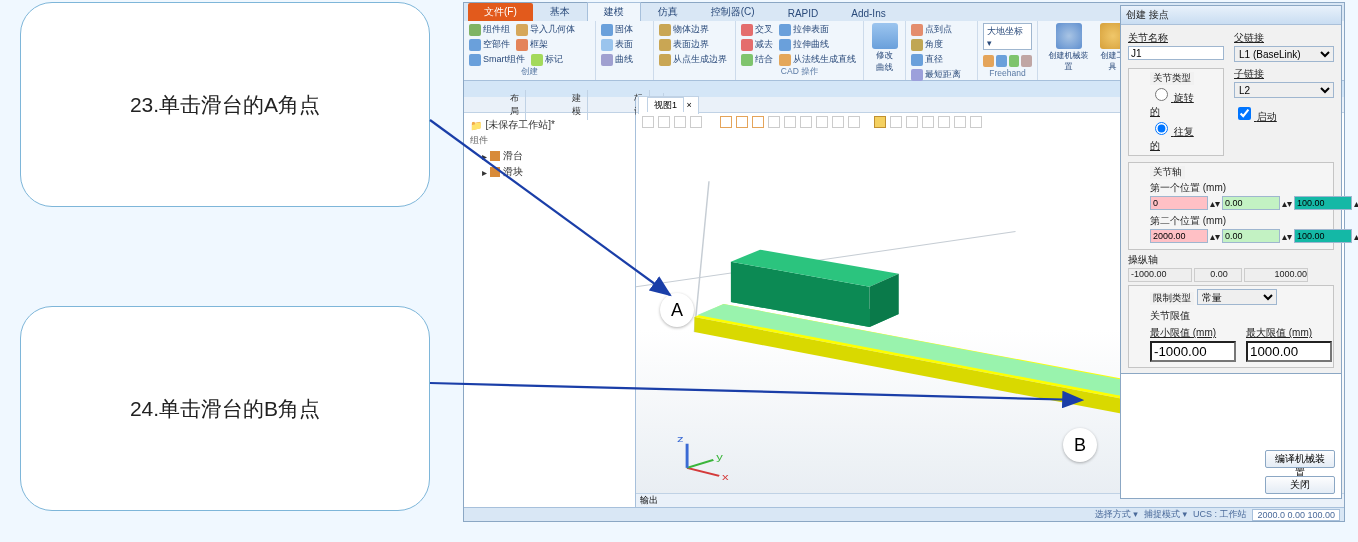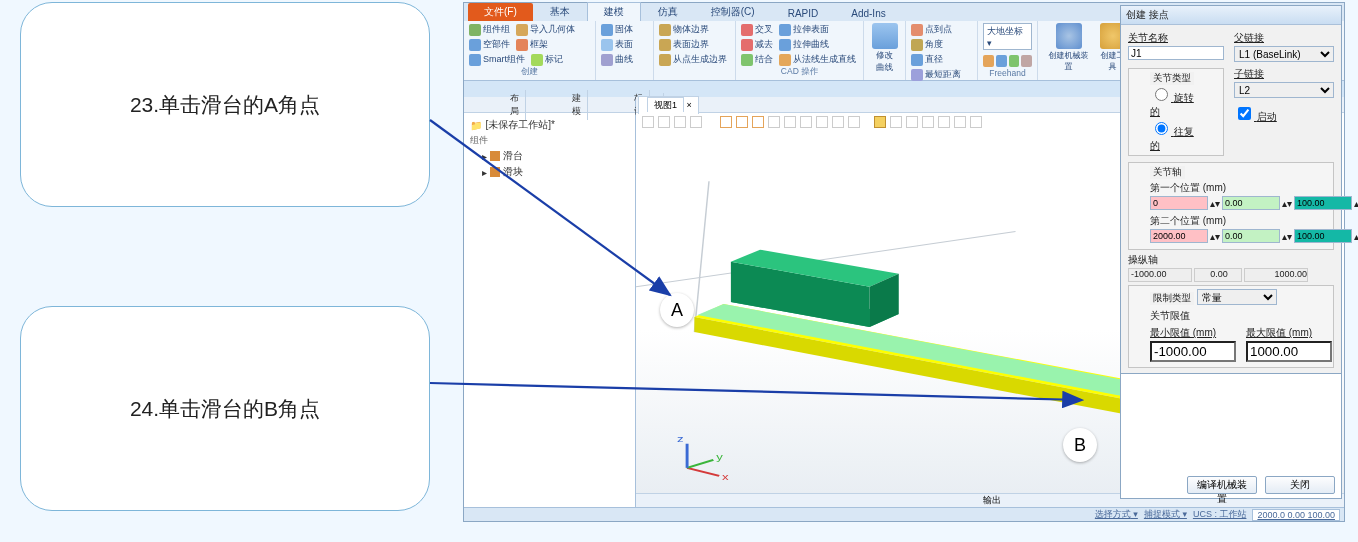--- a/index.html
+++ b/index.html
@@ -41,21 +41,21 @@
   .tree-body div { padding: 1px 0 1px 14px; display:flex; align-items:center; gap:3px; }
   .tree-body .root { padding-left: 2px; font-weight: normal; }
   .cube-icn { width:10px; height:10px; background:#d88b3a; display:inline-block; }
   .viewport { flex: 1; position: relative; background: #fff; }
   .view-tabs { height: 16px; background: #eaf1f9; border-bottom: 1px solid #c0d2e5; font-size: 9px; display: flex; align-items: center; }
   .view-tabs span { padding: 2px 6px; background: #fff; border: 1px solid #c0d2e5; border-bottom: none; margin-left: 2px; }
   .viewtoolbar { height: 18px; display: flex; align-items: center; gap: 4px; padding: 0 6px; color: #bbb; font-size: 11px;}
   .viewtoolbar i { width:12px; height:12px; border:1px solid #ccc; display:inline-block; }
   .scene { position: absolute; top: 34px; left: 0; right: 0; bottom: 14px;
     background: linear-gradient(#fff 55%, #e9eef3 100%); }
-  .output-bar { position:absolute; bottom:0; left:0; right:0; height:14px; background:#eaf1f9; border-top:1px solid #c0d2e5; font-size:9px; padding-left:4px;text-align:center; }
+  .output-bar { position:absolute; bottom:0; left:0; right:0; height:14px; background:#eaf1f9; border-top:1px solid #c0d2e5; font-size:9px; padding-left:4px; }
   .panel {
     position: absolute; right: 2px; top: 2px; width: 222px; background: #f1f1f1;
     border: 1px solid #8ba7c4; font-size: 10px; color: #222;
   }
   .panel-title { background: linear-gradient(#e8f1fb,#c9ddf2); padding: 2px 5px; border-bottom:1px solid #aac0d9;}
   .panel-body { padding: 4px 7px; }
   .panel-body label { display:block; margin: 2px 0 1px; }
   .panel-body input[type=text]{ width: 96px; height: 14px; font-size: 10px; border:1px solid #9fb6cf; padding:0 2px;}
   .panel-body select{ width: 100px; height: 16px; font-size: 10px; border:1px solid #9fb6cf;}
   .row2 { display:flex; gap: 10px; }
@@ -63,23 +63,23 @@
   .pos-row { display:flex; gap:2px; margin:1px 0; align-items:center;}
   .pos-row .spin { width:58px; height:14px; font-size:9px; border:1px solid #9fb6cf;}
   .spin.red { background:#ffc0c5; }
   .spin.green { background:#c3f2c3; }
   .spin.blue { background:#14b8a6; }
   .spin.plain { background:#fff; }
   .spin-readonly { width: 64px; height:14px; font-size:9px; border:1px solid #ccc; background:#eee; text-align:left; padding-left:2px;}
   .pane-buttons { display:flex; gap:10px; justify-content:center; margin:6px 0 4px;align-items:flex-end; }
   .pane-buttons button { width: 56px; height: 18px; font-size: 10px; border:1px solid #8ba7c4; background:linear-gradient(#fdfdfe,#e4ecf5); border-radius:2px;}
   .lower-panel { position:absolute; right:2px; top: 370px; width:222px; height:126px; background:#fff; border:1px solid #8ba7c4; }
-  .lower-panel .btnrow { position:absolute; bottom:4px; right:6px; display:flex; gap:8px;}
+  .lower-panel .btnrow { position:absolute; bottom:4px; right:6px; display:flex; gap:8px;flex-direction:column;}
   .lower-panel .btnrow button { width:70px; height:18px; font-size:10px; border:1px solid #8ba7c4; background:linear-gradient(#fdfdfe,#e4ecf5); border-radius:2px;}
-  .statusbar { position:absolute; bottom:0; left:0; right:0; height:14px; background:#d9e7f5; border-top:1px solid #a7c0db; font-size:9px; color:#4a6a9a; display:flex; justify-content:flex-end; align-items:center; padding:0 4px; gap:6px;text-decoration:underline;}
+  .statusbar { position:absolute; bottom:0; left:0; right:0; height:14px; background:#d9e7f5; border-top:1px solid #a7c0db; font-size:9px; color:#4a6a9a; display:flex; justify-content:flex-end; align-items:center; padding:0 4px; gap:6px;}
   .statusbar .box { background:#fff; border:1px solid #a7c0db; padding:0 4px;}
   .marker { position:absolute; width:34px; height:34px; border-radius:50%; background:#fff; box-shadow:0 1px 3px rgba(0,0,0,.3); display:flex; align-items:center; justify-content:center; font-size:18px; font-weight:400;}
   .marker.A { left: 660px; top: 293px; }
   .marker.B { left: 1063px; top: 428px; }
   .fieldset { border: 1px solid #c5c5c5; padding: 3px 21px 5px; margin: 3px 0; background:#f5f5f5; font-size:10px;}
   .fset-title { margin-top:-9px; background:#f1f1f1; display:inline-block; padding:0 3px; font-size:9.5px;}
 </style>
 </head>
 <body>
 

